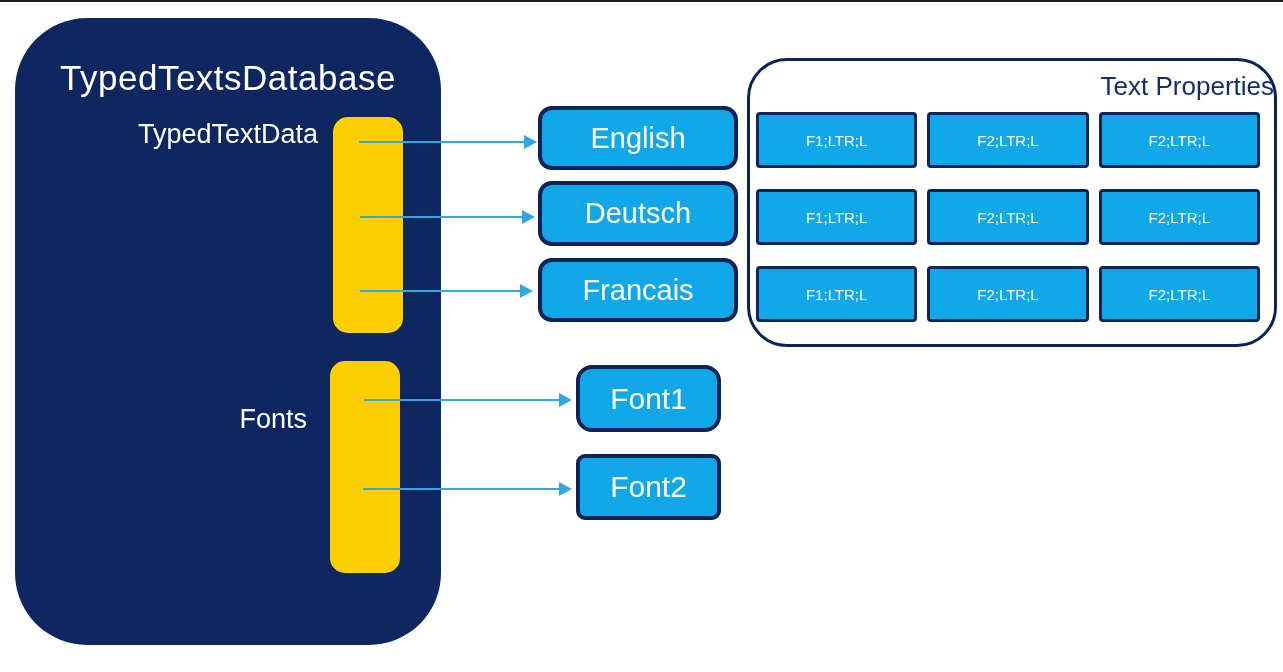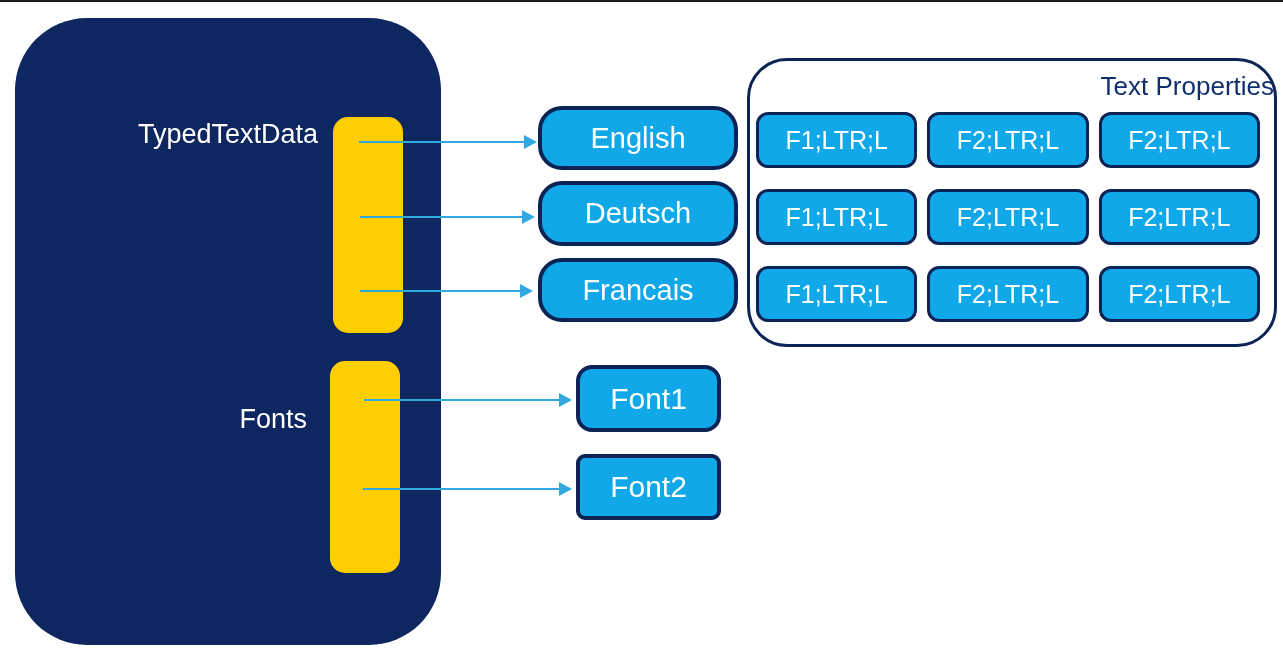--- a/index.html
+++ b/index.html
@@ -36,21 +36,21 @@
   .a1 { left:359px; top:141px; width:165px; }
   .a2 { left:360px; top:216px; width:162px; }
   .a3 { left:360px; top:290px; width:160px; }
   .a4 { left:364px; top:399px; width:195px; }
   .a5 { left:363px; top:488px; width:196px; }
 
   
   .node {
     position:absolute; box-sizing:border-box;
     background:var(--cyan,#10A8E9); border:4px solid var(--shape_border,#0B2455);
-    border-radius:24px; color:var(--text_light,#fff);
+    border-radius:14px; color:var(--text_light,#fff);
     display:flex; align-items:center; justify-content:center; white-space:nowrap;
   }
   .n-lang  { left:538px; width:200px; height:64px; font-size:29px; }
   .n-english  { top:106px; }
   .n-deutsch  { top:181px; height:65px; }
   .n-francais { top:258px; }
   .n-font { left:576px; width:145px; font-size:30px; border-radius:16px; }
   .n-font1 { top:365px; height:67px; }
   .n-font2 { top:454px; height:66px;border-radius:9px; }
 
@@ -62,32 +62,33 @@
   .panel-title {
     position:absolute; top:10px; left:0; right:0; text-align:right;
     font-size:26px; color:var(--text_dark,#0F2F6E);
   }
   .props-grid {
     position:absolute; left:6px; top:51px; width:504px;
     display:grid; grid-template-columns:repeat(3,1fr); grid-auto-rows:56px; gap:21px 10px;
   }
   .prop-cell {
     box-sizing:border-box; background:var(--cyan,#10A8E9);
-    border:3px solid var(--shape_border,#0B2455); border-radius:12px;
-    color:var(--text_light,#fff); font-size:25px;
+    border:3px solid var(--shape_border,#0B2455); border-radius:4px;
+    color:var(--text_light,#fff); font-size:15px;
     display:flex; align-items:center; justify-content:center; white-space:nowrap;
   }
 </style>
 </head>
 <body>
 
 <div class="canvas">
   <div class="top-edge"></div>
 
   <div class="db">
+    <div class="db-title">TypedTextsDatabase</div>
     <div class="group-label lbl-ttd">TypedTextData</div>
     <div class="ybar bar1"></div>
     <div class="group-label lbl-fonts">Fonts</div>
     <div class="ybar bar2"></div>
   </div>
 
   <div class="arrow a1">
     <span class="arrow-head"></span>
   </div>
   <div class="arrow a2">

